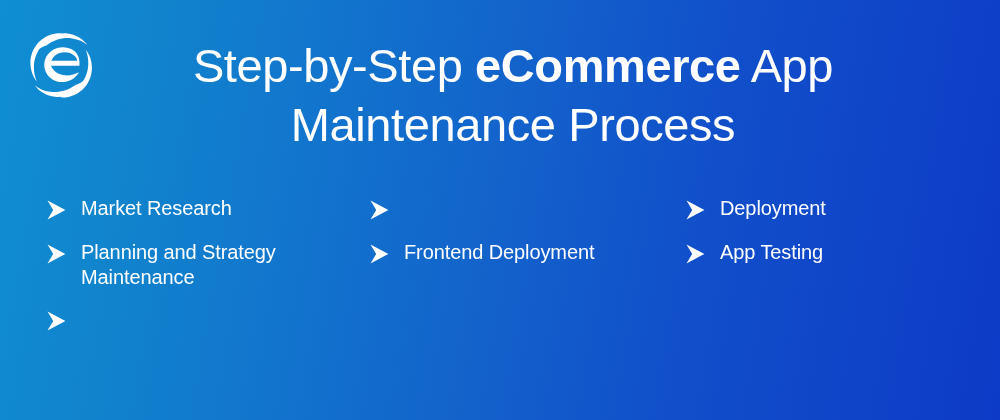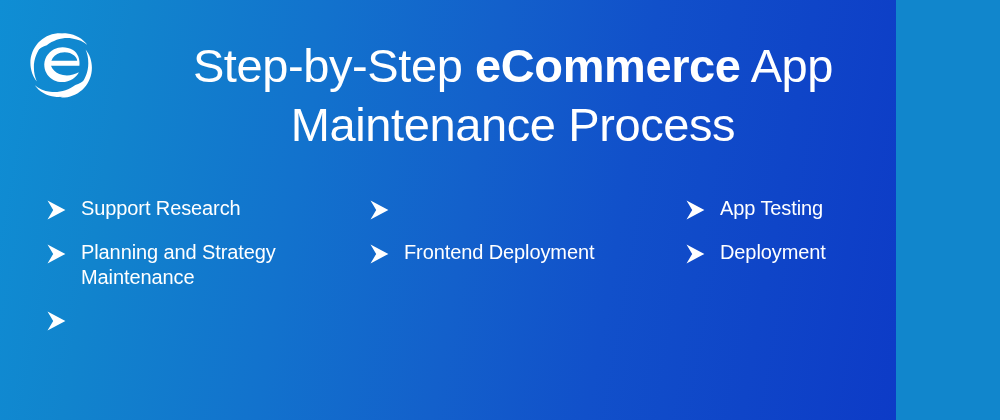--- a/index.html
+++ b/index.html
@@ -10,21 +10,21 @@
     overflow:hidden;
   }
 
   body {
     font-family:"Liberation Sans", sans-serif;
     background:#1186cc;
   }
 
   #banner {
     position:relative;
-    width:896px;
+    width:1000px;
     height:420px;
     background:
       linear-gradient(100deg,
         #0f8ed4 0%,
         #1184cd 14%,
         #1272cd 34%,
         #1360cb 52%,
         #1150ca 68%,
         #0f45c8 84%,
         #0d3bc7 100%);
@@ -181,21 +181,21 @@
   <div id="columns">
 
     <div class="column" id="col-0">
 
       <div class="list-item">
         <span class="bullet-icon">
           <svg viewBox="0 0 24 26" xmlns="http://www.w3.org/2000/svg" aria-hidden="true">
             <path fill="#ffffff" d="M2.5 3.4 L20.4 12.9 L2.5 22.5 L8.2 12.9 Z"></path>
           </svg>
         </span>
-        <span class="item-label">Support Research</span>
+        <span class="item-label">Market Research</span>
       </div>
 
       <div class="list-item">
         <span class="bullet-icon">
           <svg viewBox="0 0 24 26" xmlns="http://www.w3.org/2000/svg" aria-hidden="true">
             <path fill="#ffffff" d="M2.5 3.4 L20.4 12.9 L2.5 22.5 L8.2 12.9 Z"></path>
           </svg>
         </span>
         <span class="item-label">Planning and Strategy Maintenance</span>
       </div>
@@ -233,30 +233,30 @@
     </div>
 
     <div class="column" id="col-2">
 
       <div class="list-item">
         <span class="bullet-icon">
           <svg viewBox="0 0 24 26" xmlns="http://www.w3.org/2000/svg" aria-hidden="true">
             <path fill="#ffffff" d="M2.5 3.4 L20.4 12.9 L2.5 22.5 L8.2 12.9 Z"></path>
           </svg>
         </span>
+        <span class="item-label">Deployment</span>
+      </div>
+
+      <div class="list-item">
+        <span class="bullet-icon">
+          <svg viewBox="0 0 24 26" xmlns="http://www.w3.org/2000/svg" aria-hidden="true">
+            <path fill="#ffffff" d="M2.5 3.4 L20.4 12.9 L2.5 22.5 L8.2 12.9 Z"></path>
+          </svg>
+        </span>
         <span class="item-label">App Testing</span>
       </div>
 
-      <div class="list-item">
-        <span class="bullet-icon">
-          <svg viewBox="0 0 24 26" xmlns="http://www.w3.org/2000/svg" aria-hidden="true">
-            <path fill="#ffffff" d="M2.5 3.4 L20.4 12.9 L2.5 22.5 L8.2 12.9 Z"></path>
-          </svg>
-        </span>
-        <span class="item-label">Deployment</span>
-      </div>
-
 
     </div>
 
   </div>
 
 </div>
 
 </body></html>

